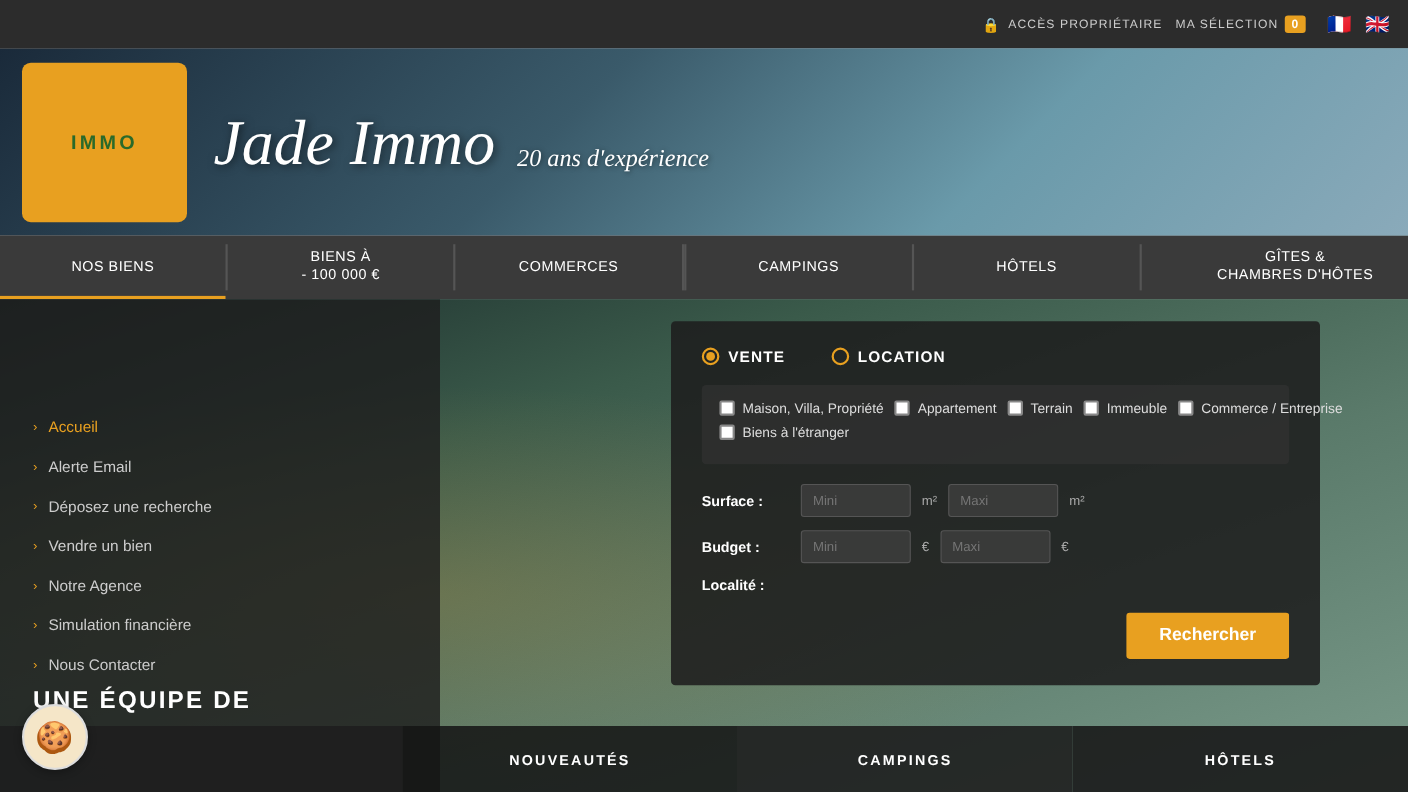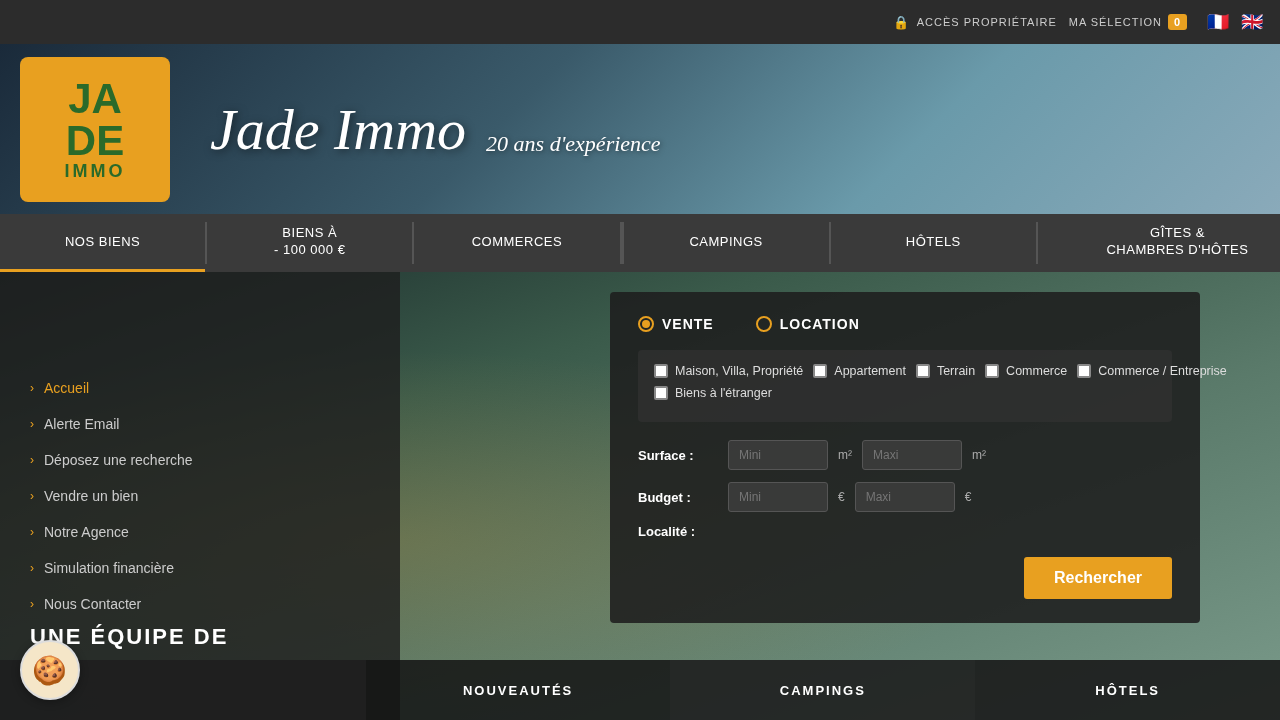--- a/index.html
+++ b/index.html
@@ -82,21 +82,21 @@
     .logo-inner {
       text-align: center;
       line-height: 1;
     }
     .logo-ja { font-size: 42px; font-weight: 900; color: #2a6a2a; font-family: 'Arial Black', sans-serif; }
     .logo-de { font-size: 42px; font-weight: 900; color: #2a6a2a; font-family: 'Arial Black', sans-serif; }
     .logo-immo { font-size: 18px; font-weight: 900; color: #2a6a2a; font-family: 'Arial Black', sans-serif; letter-spacing: 3px; }
     .header-title {
       position: relative;
       z-index: 2;
-      margin-left: 20px;
+      margin-left: 4px;
       color: white;
       font-size: 58px;
       font-family: 'Georgia', cursive;
       font-style: italic;
       font-weight: 300;
       text-shadow: 2px 2px 8px rgba(0,0,0,0.5);
     }
     .header-subtitle {
       position: relative;
       z-index: 2;
@@ -376,24 +376,20 @@
   </div>
   <span class="flag flag-fr">🇫🇷</span>
   <span class="flag">🇬🇧</span>
 </div>
 
 <div class="header">
   <div class="header-bg"></div>
   <div class="logo-container">
     <div class="logo-box">
       <div class="logo-inner">
-        <div>
-          <span class="logo-ja">JA</span><br>
-          <span class="logo-de">DE</span>
-        </div>
         <div class="logo-immo">IMMO</div>
       </div>
     </div>
   </div>
   <div style="position:relative;z-index:2;margin-left:20px;display:flex;flex-direction:column;justify-content:center;">
     <div class="header-title">Jade Immo</div>
   </div>
   <div class="header-subtitle">20 ans d'expérience</div>
 </div>
 
@@ -467,21 +463,21 @@
       <label class="checkbox-label">
         <div class="cb-box"></div>
         <span>Appartement</span>
       </label>
       <label class="checkbox-label">
         <div class="cb-box"></div>
         <span>Terrain</span>
       </label>
       <label class="checkbox-label">
         <div class="cb-box"></div>
-        <span>Commerce</span>
+        <span>Immeuble</span>
       </label>
       <label class="checkbox-label">
         <div class="cb-box"></div>
         <span>Commerce / Entreprise</span>
       </label>
       <label class="checkbox-label">
         <div class="cb-box"></div>
         <span>Biens à l'étranger</span>
       </label>
     </div>

